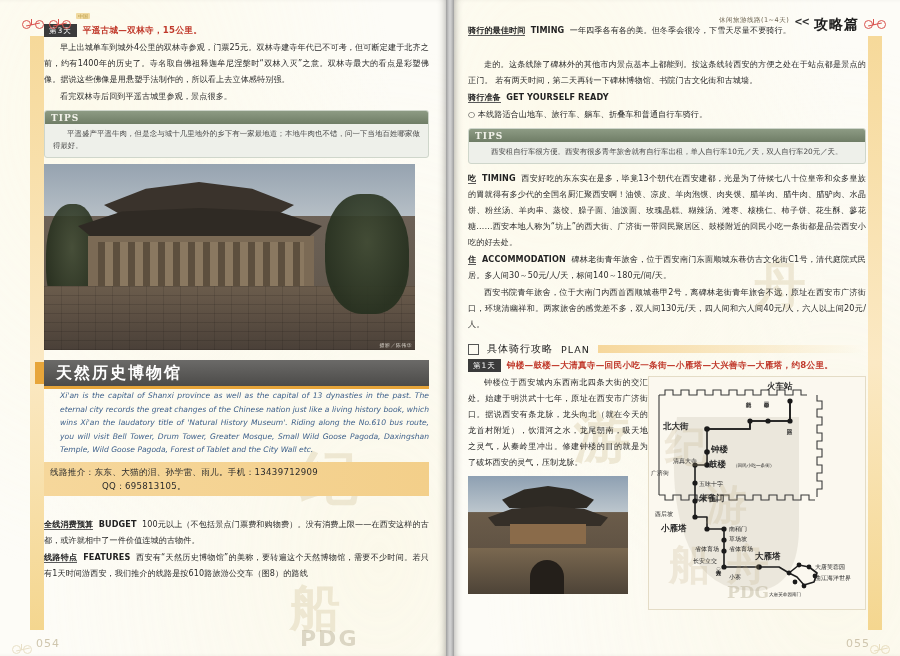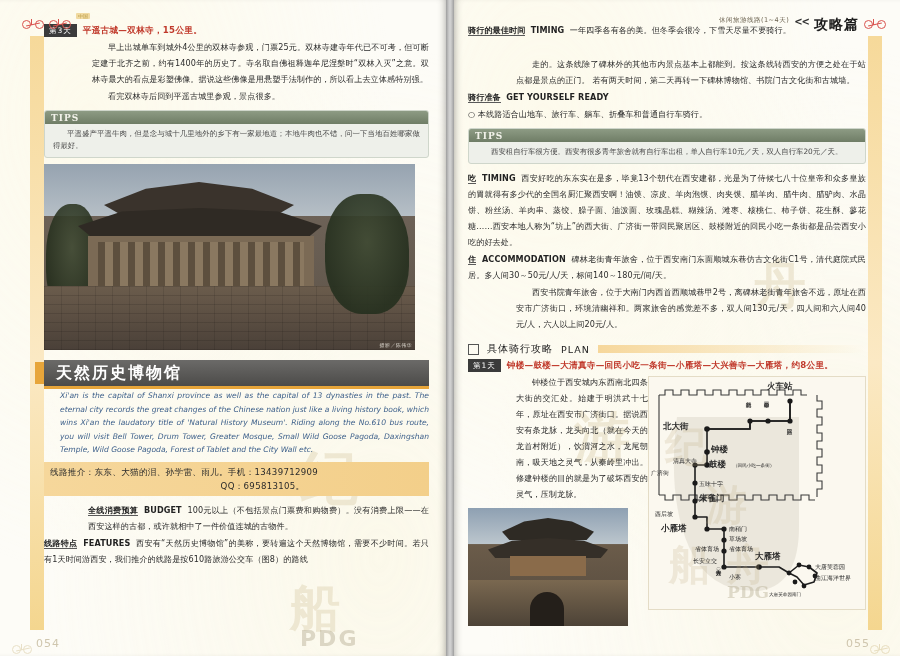--- a/index.html
+++ b/index.html
@@ -48,21 +48,21 @@
 
   
   .col{position:absolute;z-index:3;}
   .col.l{left:44px;top:22px;width:385px;}
   .col.r{left:14px;top:22px;width:398px;}
 
   .p{
     font-size:8.1px;line-height:16px;color:#2b2b2b;text-align:justify;
     margin:0 0 1px 0;letter-spacing:.1px;
   }
-  .p.ind{text-indent:16px;padding-left:48px;}
+  .p.ind{text-indent:16px;}
   .lead{font-weight:bold;color:#222;border-bottom:1px solid #5a5a5a;padding-bottom:0px;}
   .lead-en{font-weight:bold;color:#222;}
 
   
   .dayline{display:flex;align-items:baseline;gap:6px;margin:2px 0 2px 0;flex-wrap:wrap;}
   .daybadge{
     display:inline-block;background:#3b3b3b;color:#fff;font-size:7.5px;
     padding:1px 5px;letter-spacing:1px;line-height:11px;white-space:nowrap;
   }
   .daytitle{font-size:8.6px;font-weight:bold;color:#c0392b;letter-spacing:.3px;}
@@ -126,21 +126,21 @@
   .feat-bar h2{margin:0;font-size:16px;color:#fff;letter-spacing:2px;font-weight:bold;
     font-family:"DejaVu Serif","Liberation Serif",serif;}
   .feat-sub{margin:5px 0 2px 14px;font-size:10px;color:#c0392b;letter-spacing:1px;}
   .feat-en{margin:0 0 0 16px;font-size:7.6px;line-height:13.5px;color:#3c5f8a;text-align:justify;font-style:italic;}
 
   
   .contact{
     margin:5px 0 0 0;background:linear-gradient(90deg,#f6d79b,#f3cf8a);
     padding:3px 6px;font-size:8.6px;color:#2b2b2b;line-height:14px;letter-spacing:.3px;
   }
-  .contact .l2{display:block;padding-left:52px;text-align:center;}
+  .contact .l2{display:block;padding-left:52px;}
 
   
   .planhd{display:flex;align-items:center;gap:8px;margin:10px 0 3px 0;}
   .planbox{width:9px;height:9px;border:1px solid #555;display:inline-block;}
   .planhd .t{font-size:10px;color:#222;letter-spacing:1px;}
   .planhd .en{font-size:9.5px;color:#222;letter-spacing:1px;}
   .planhd .rule{flex:1;height:8px;background:linear-gradient(90deg,#f6d79b,rgba(246,215,155,0));}
 
   
   .maparea{position:relative;width:216px;height:232px;margin-top:2px;
@@ -237,21 +237,21 @@
           <h2>天然历史博物馆</h2>
         </div>
         <p class="feat-en">Xi'an is the capital of Shanxi province as well as the capital of 13 dynasties in the past. The eternal city records the great changes of the Chinese nation just like a living history book, which wins Xi'an the laudatory title of 'Natural History Museum'. Riding along the No.610 bus route, you will visit Bell Tower, Drum Tower, Greater Mosque, Small Wild Goose Pagoda, Daxingshan Temple, Wild Goose Pagoda, Forest of Tablet and the City Wall etc.</p>
 
         <div class="contact">
           <span>线路推介：东东、大猫的泪、孙学雷、雨儿。手机：13439712909</span>
           <span class="l2">QQ：695813105。</span>
         </div>
       </div>
 
-      <p class="p" style="margin-top:6px;padding-left:44px;"><span class="lead">全线消费预算</span>&nbsp;&nbsp;<span class="lead-en">BUDGET</span>&nbsp;&nbsp;<span>100元以上（不包括景点门票费和购物费）。没有消费上限——在西安这样的古都，或许就相中了一件价值连城的古物件。</span></p>
+      <p class="p" style="margin-top:20px;"><span class="lead">全线消费预算</span>&nbsp;&nbsp;<span class="lead-en">BUDGET</span>&nbsp;&nbsp;<span>100元以上（不包括景点门票费和购物费）。没有消费上限——在西安这样的古都，或许就相中了一件价值连城的古物件。</span></p>
 
       <p class="p"><span class="lead">线路特点</span>&nbsp;&nbsp;<span class="lead-en">FEATURES</span>&nbsp;&nbsp;<span>西安有“天然历史博物馆”的美称，要转遍这个天然博物馆，需要不少时间。若只有1天时间游西安，我们推介的线路是按610路旅游公交车（图8）的路线</span></p>
     </div>
 
     <span class="bike folio-bike l" style="display:inline-block;">
         <i class="w1" style="border-color:#d8c9a0;"></i>
         <i class="w2" style="border-color:#d8c9a0;"></i>
         <b style="background:#d8c9a0;"></b>
         <s style="background:#d8c9a0;"></s>
       </span>

